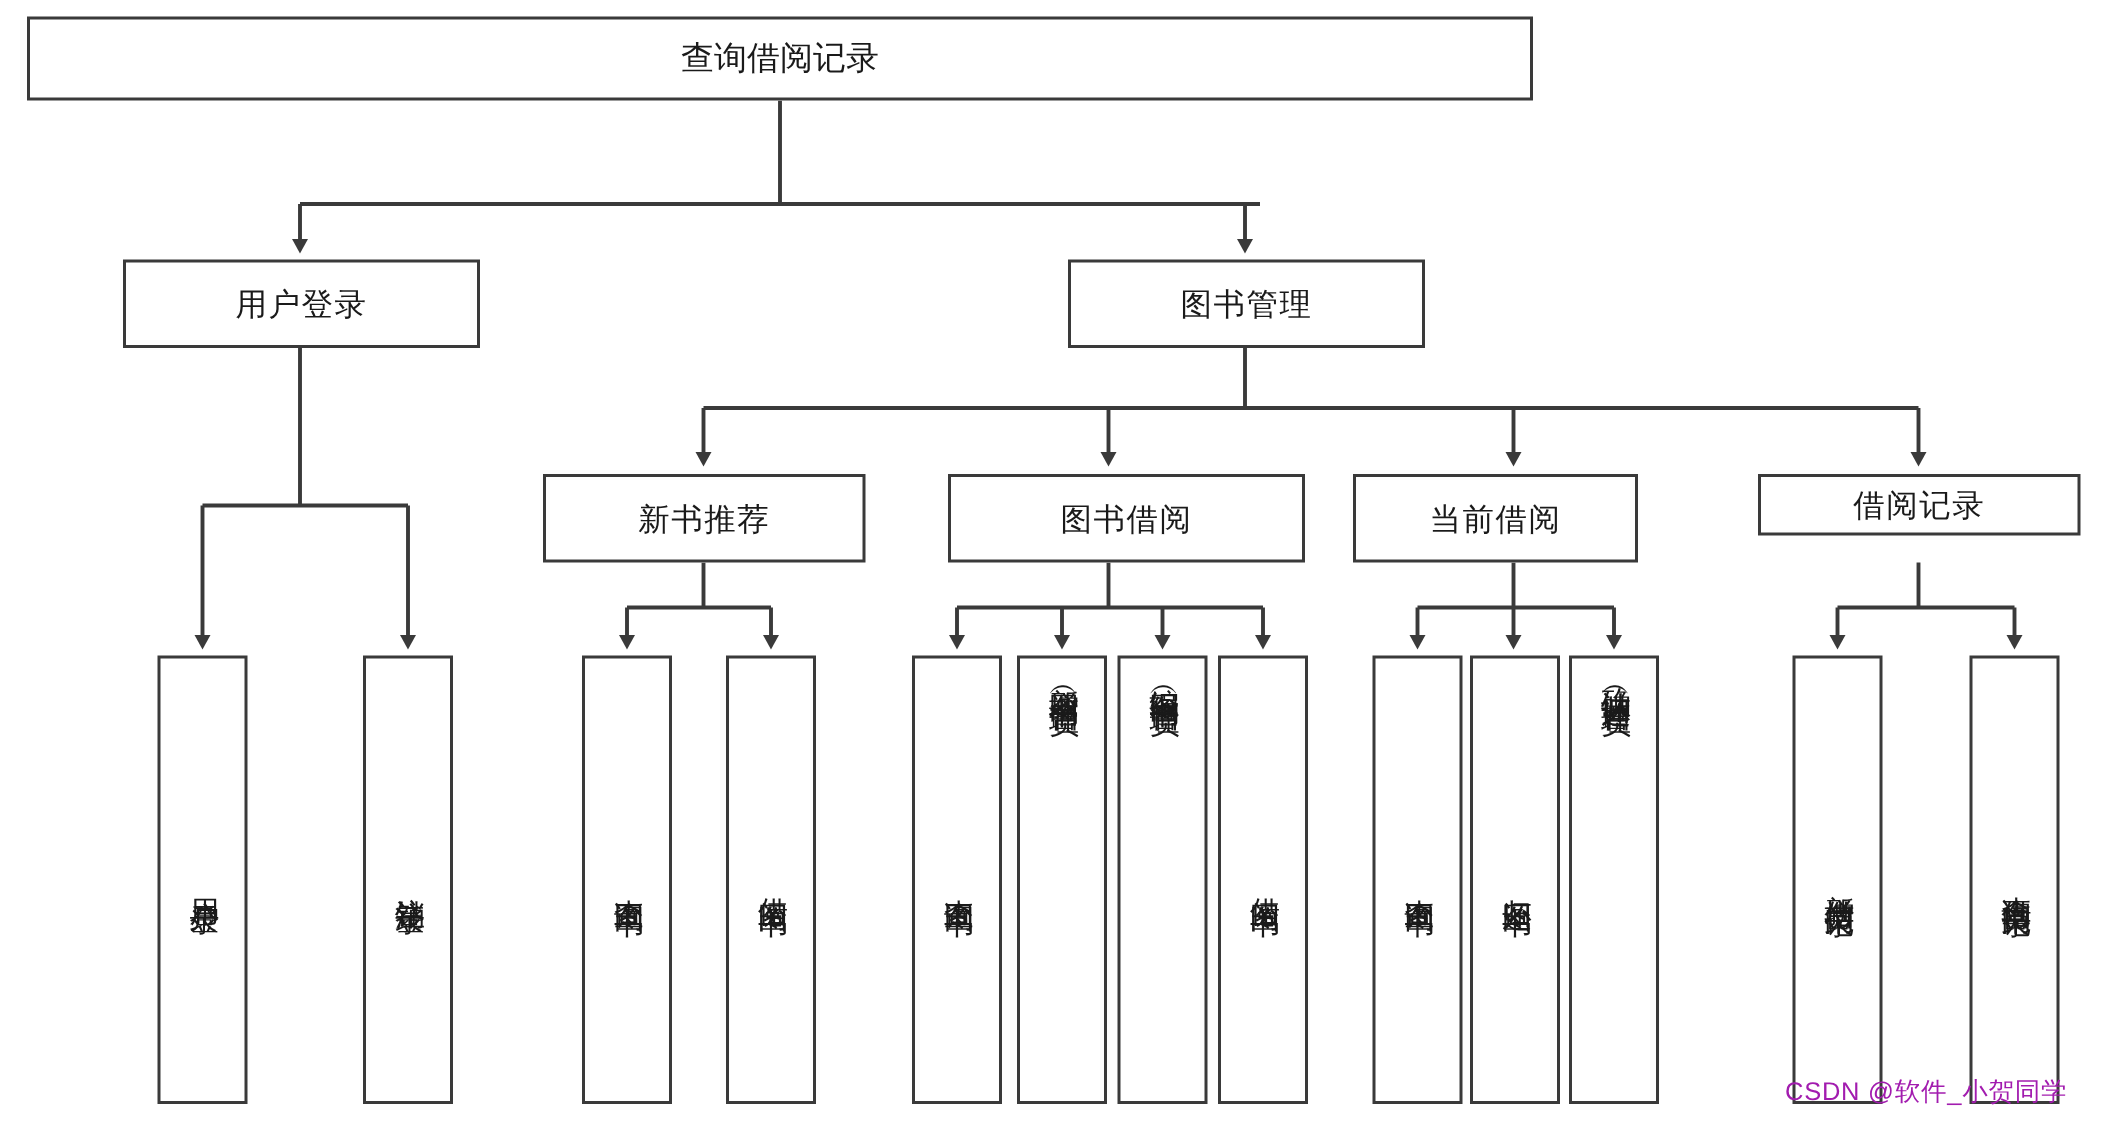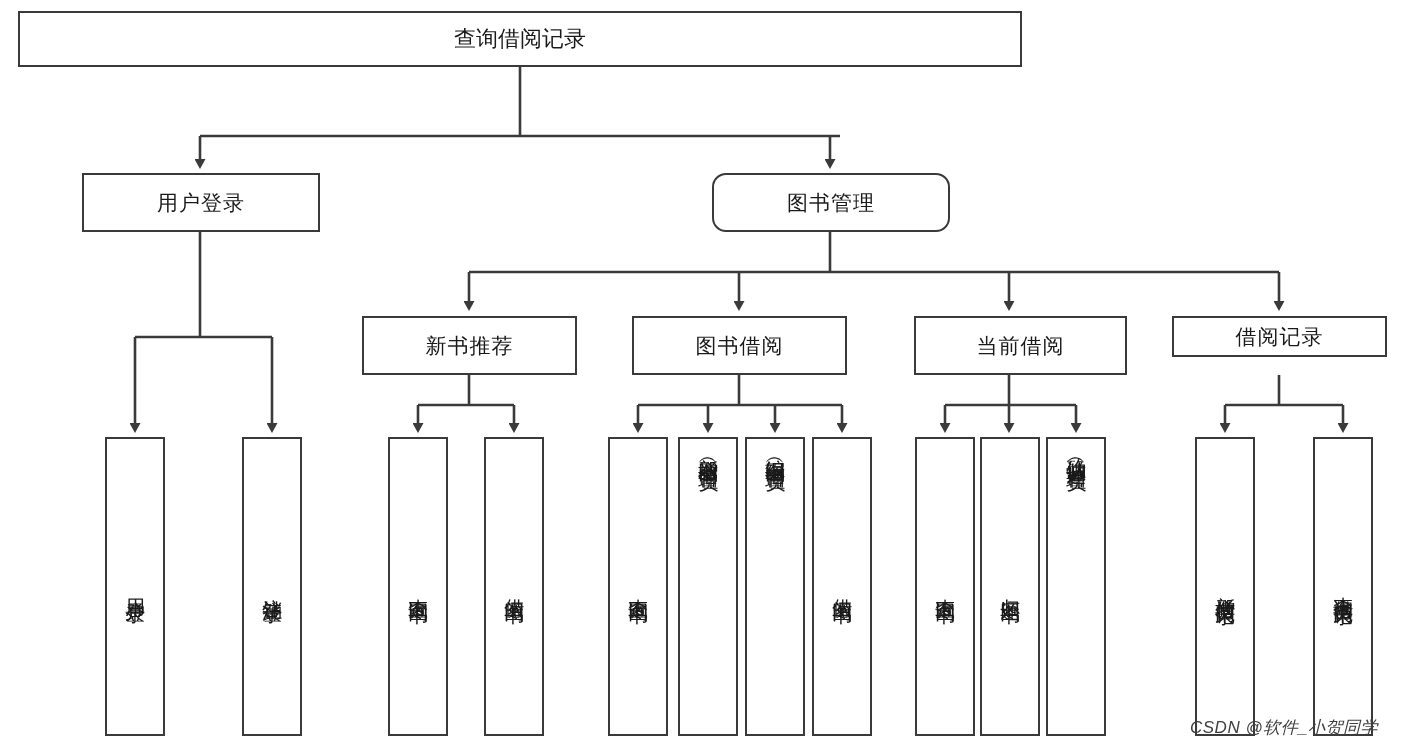--- a/index.html
+++ b/index.html
@@ -8,21 +8,21 @@
   svg#wires{position:absolute;left:0;top:0;width:1405px;height:747px;pointer-events:none;}
   .node{position:absolute;box-sizing:border-box;background:#ffffff;border:2px solid #3a3a3a;
         display:flex;align-items:center;justify-content:center;color:#1a1a1a;}
   .node.h{font-size:21px;letter-spacing:1px;}
   .node.root{font-size:22px;}
   .leaf{position:absolute;box-sizing:border-box;background:#ffffff;border:2px solid #3a3a3a;
         display:flex;align-items:center;justify-content:center;}
   .leaf span{writing-mode:vertical-rl;text-orientation:upright;font-size:20px;line-height:1.18;
              letter-spacing:2px;color:#1a1a1a;white-space:nowrap;}
   .leaf.top span{align-self:flex-start;margin-top:4px;}
-  .watermark{position:absolute;font-size:17px;color:#404040;white-space:nowrap;letter-spacing:.5px;font-style:italic;}
+  .watermark{position:absolute;font-size:17px;color:#a21caf;white-space:nowrap;letter-spacing:.5px;}
 </style>
 </head>
 <body>
 
 <div id="canvas">
 
   <svg id="wires" viewBox="0 0 1405 747">
     <defs>
       <marker id="arw" markerWidth="10" markerHeight="11" refX="1" refY="5.5" orient="auto" markerUnits="userSpaceOnUse">
         <path d="M0,0 L10,5.5 L0,11 z" fill="#3a3a3a"></path>
@@ -68,25 +68,25 @@
       <path d="M1279,375 L1279,405"></path>
       <path d="M1225,405 L1343,405"></path>
       <path d="M1225,405 L1225,424" marker-end="url(#arw)"></path>
       <path d="M1343,405 L1343,424" marker-end="url(#arw)"></path>
     </g>
   </svg>
 
   <div class="node root" style="left:18px;top:11px;width:1004px;height:56px;">查询借阅记录</div>
 
   <div class="node h" style="left:82px;top:173px;width:238px;height:59px;">用户登录</div>
-  <div class="node h" style="left:712px;top:173px;width:238px;height:59px;border-radius:14px;">图书管理</div>
+  <div class="node h" style="left:712px;top:173px;width:238px;height:59px;">图书管理</div>
 
   <div class="node h" style="left:362px;top:316px;width:215px;height:59px;text-align:right;">新书推荐</div>
-  <div class="node h" style="left:632px;top:316px;width:215px;height:59px;">图书借阅</div>
-  <div class="node h" style="left:902px;top:316px;width:213px;height:59px;margin-left:12px;">当前借阅</div>
+  <div class="node h" style="left:632px;top:316px;width:238px;height:59px;">图书借阅</div>
+  <div class="node h" style="left:902px;top:316px;width:190px;height:59px;">当前借阅</div>
   <div class="node h" style="left:1172px;top:316px;width:215px;height:41px;">借阅记录</div>
 
   <div class="leaf" style="left:105px;top:437px;width:60px;height:299px;">
     <span>用户登录</span>
   </div>
   <div class="leaf" style="left:242px;top:437px;width:60px;height:299px;">
     <span>注销登录</span>
   </div>
 
   <div class="leaf" style="left:388px;top:437px;width:60px;height:299px;">

